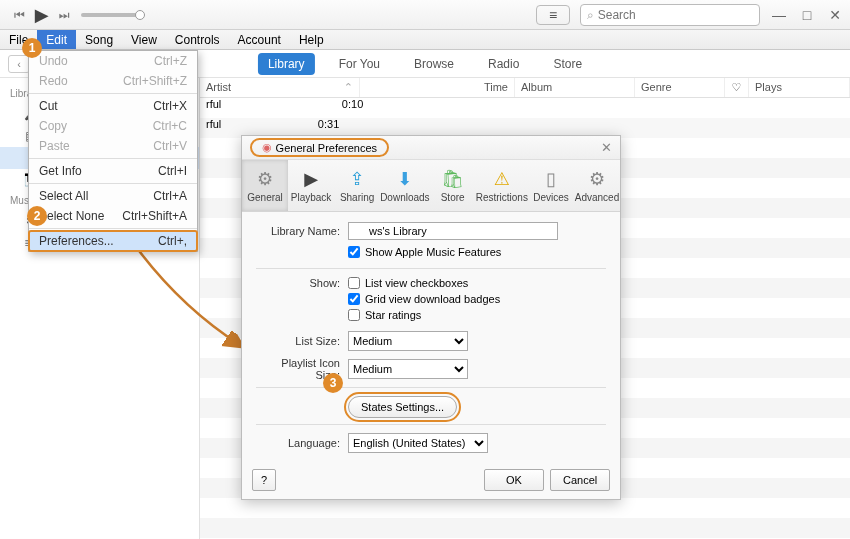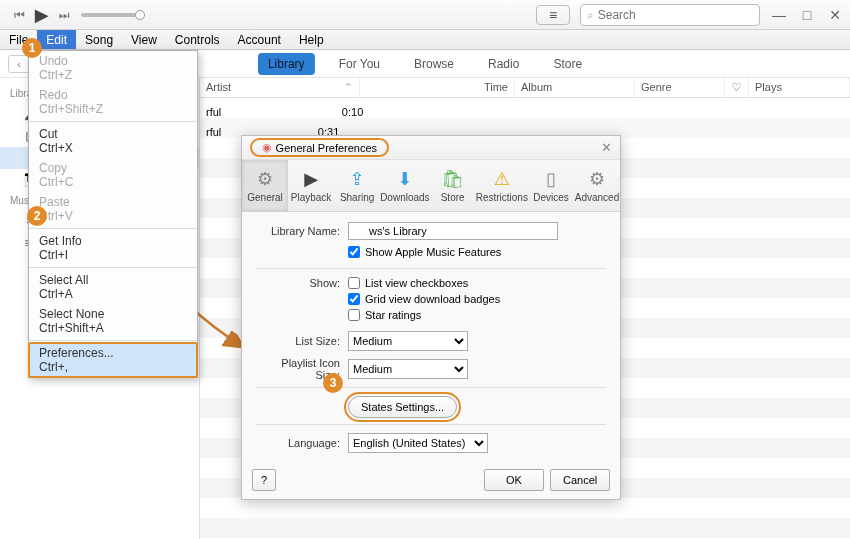--- a/index.html
+++ b/index.html
@@ -19,40 +19,40 @@
 
 .menubar { height: 20px; background: linear-gradient(#f6f6f6,#ececec); border-bottom: 1px solid #c9c9c9; display: flex; font-size: 12px; }
 .menubar .mitem { padding: 3px 9px; cursor: pointer; }
 .menubar .mitem.active { background: #3a79d6; color: #fff; }
 
 .topbar { height: 28px; display: flex; align-items: center; border-bottom: 1px solid #e3e3e3; padding: 0 8px; gap: 8px; }
 .backbtn { width: 22px; height: 18px; border: 1px solid #ccc; border-radius: 3px; display: flex; align-items: center; justify-content: center; color: #888; font-size: 11px; }
 
 .nav-tabs { position: absolute; left: 50%; transform: translateX(-50%); display: flex; gap: 14px; font-size: 12px; color: #555; }
 .nav-tabs .tab { padding: 4px 10px; cursor: pointer; }
-.nav-tabs .tab.active { background: #2d7fd3; color: #0f172a; border-radius: 4px; }
+.nav-tabs .tab.active { background: #2d7fd3; color: #ffffff; border-radius: 4px; }
 
 .content { display: flex; height: calc(100% - 78px); }
 .sidebar { width: 200px; border-right: 1px solid #e0e0e0; padding: 6px 0; font-size: 12px; overflow: hidden; }
 .side-header { font-size: 10px; color: #888; padding: 4px 10px;}
 .side-item { padding: 4px 10px 4px 24px; display: flex; align-items: center; gap: 8px; color: #333; cursor: pointer; }
 .side-item.active { background: #d9e8f9; }
 .side-icon { width: 14px; text-align: center; color: #666; }
 
 .main { flex: 1; position: relative; }
 .col-headers { height: 20px; border-bottom: 1px solid #e0e0e0; display: flex; font-size: 11px; color: #555; }
 .col-headers div { padding: 3px 6px; border-right: 1px solid #eee; }
 .rows { }
-.row { display: flex; font-size: 11px; height: 20px; align-items: flex-end; }
+.row { display: flex; font-size: 11px; height: 20px; align-items: flex-start; }
 .row:nth-child(even) { background: #f7f7f7; }
 .stripes { position: absolute; top: 60px; left: 0; right: 0; bottom: 0; background: repeating-linear-gradient(#fff,#fff 20px,#f5f5f5 20px,#f5f5f5 40px); z-index: -1; }
 
 
 .dropdown { position: absolute; left: 28px; top: 50px; width: 170px; background: #fdfdfd; border: 1px solid #b3b3b3; box-shadow: 2px 3px 8px rgba(0,0,0,0.25); z-index: 50; font-size: 12px; }
-.dropdown .ditem { display: flex; justify-content: space-between; padding: 3px 10px; color: #333; cursor: pointer; flex-direction: column; }
+.dropdown .ditem { display: flex; justify-content: space-between; padding: 3px 10px; color: #333; cursor: pointer; }
 .dropdown .ditem.disabled { color: #aaa; }
 .dropdown hr { border: none; border-top: 1px solid #ddd; margin: 2px 0; }
 .dropdown .ditem.highlight { background: #cfe3fa; outline: 2px solid #e08a2a; outline-offset: -1px; border-radius: 2px; }
 
 
 .badge { position: absolute; width: 20px; height: 20px; border-radius: 50%; background: #e08a2a; color: #fff; font-size: 12px; font-weight: bold; display: flex; align-items: center; justify-content: center; z-index: 200; }
 .arrow-line { position: absolute; z-index: 45; stroke: #c77a2b; stroke-width: 2.5; fill: none; }
 
 
 .dialog { position: absolute; left: 241px; top: 135px; width: 380px; height: 365px; background: #f9f9f9; border: 1px solid #bcbcbc; box-shadow: 0 3px 14px rgba(0,0,0,0.25); z-index: 100; font-size: 11px; }

